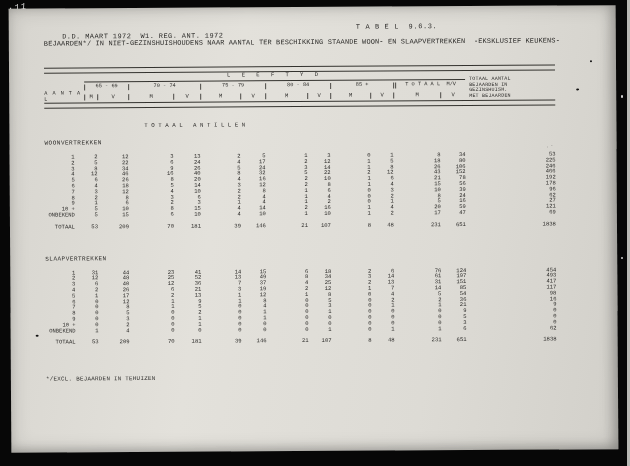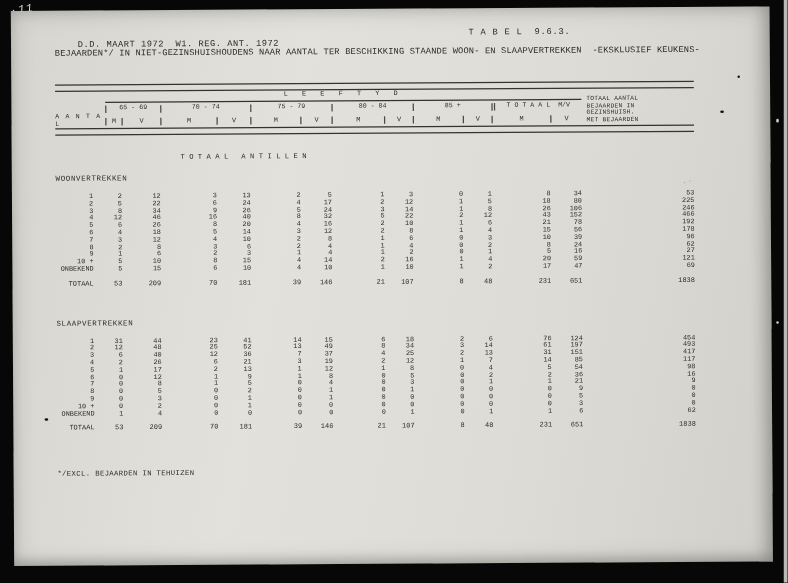--- a/index.html
+++ b/index.html
@@ -22,21 +22,21 @@
     box-shadow:inset 0 0 20px rgba(0,0,0,.16), inset -7px 0 10px rgba(0,0,0,.14), inset 0 -5px 8px rgba(0,0,0,.10);
     transform:rotate(-0.35deg);
     color:#2e2d2b;
   }
   .speck{position:absolute;background:#111;border-radius:50%;}
   .wspeck{position:absolute;background:#cfcfcf;border-radius:1px;}
   .pencil-mark{position:absolute;left:536px;top:136px;color:rgba(40,40,40,.28);font-size:7px;}
 
   .docline{position:absolute;white-space:pre;}
   .hdr-line{left:35px;top:16px;font-size:7px;letter-spacing:.4px;}
-  .hdr-tabel{position:absolute;left:331px;top:0;font-size:7px;letter-spacing:.6px;}
+  .hdr-tabel{position:absolute;left:312px;top:0;font-size:7px;letter-spacing:.6px;}
   .doc-title{left:35px;top:31px;font-size:7px;letter-spacing:.1px;width:560px;}
 
   
   .tablewrap{position:absolute;left:35px;top:59px;width:520px;}
   .trow{
     display:grid;
     grid-template-columns:40px 13px 31px 45px 27px 40px 25px 42px 23px 40px 23px 47px 25px 90px;
     font-size:5.5px;line-height:5.8px;white-space:pre;
   }
   .cl{display:block;}

